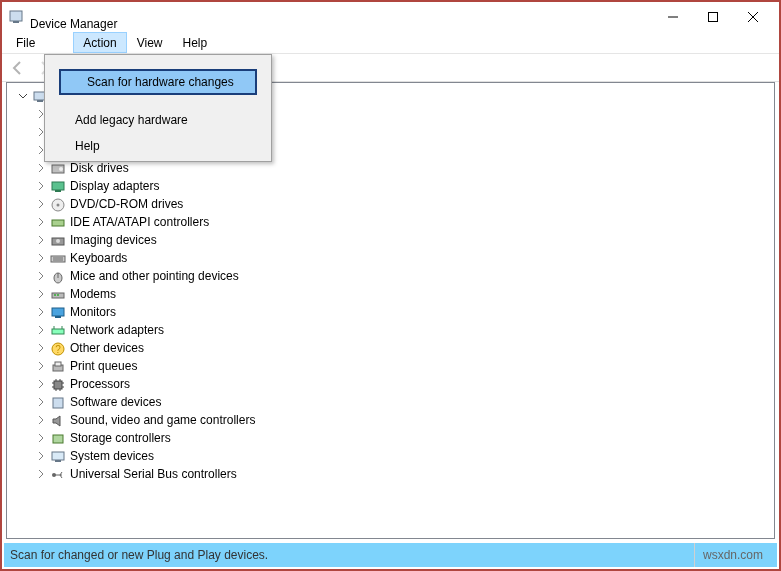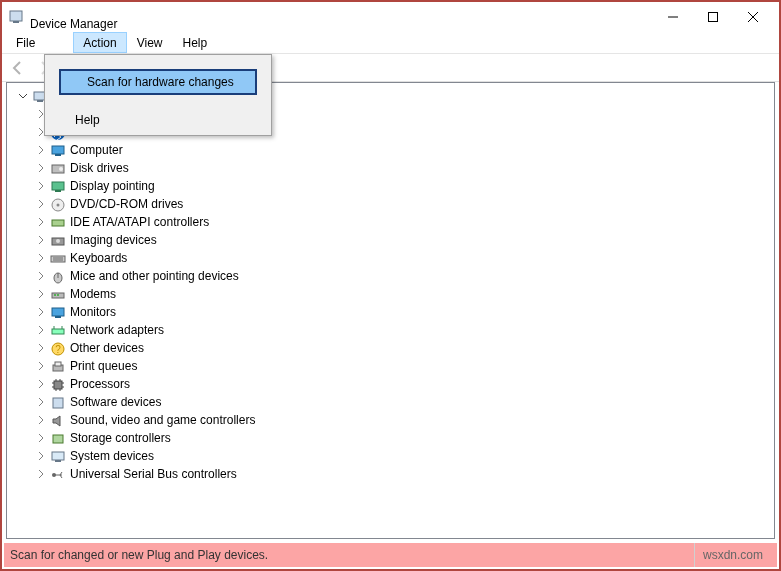--- a/index.html
+++ b/index.html
@@ -86,21 +86,21 @@
   }
   .dd-item.highlight {
     background:#90c8f6;
     border:2px solid #1a3e7a;
     margin: 12px;
     padding-left: 26px;
     height: 26px;
   }
   .statusbar {
     position:absolute; left:2px; right:2px; bottom:2px; height:24px;
-    background:#fca5a5;
+    background:#7dd3fc;
     display:flex; align-items:center; padding:0 6px;
     font-size:12px; color:#333;
     justify-content:space-between;
   }
   .status-cell-right {
     border-left:1px solid #d0d0d0; padding:0 8px; height:100%;
     display:flex;align-items:center; color:#666;
   }
 </style>
 </head>
@@ -235,21 +235,21 @@
             <svg width="10" height="10">
               <path d="M3 1 L7 5 L3 9" fill="none" stroke="#808080"></path>
             </svg>
           </span>
           <span class="tree-icon">
             <svg viewBox="0 0 16 16" width="16" height="16">
               <rect x="2" y="3" width="12" height="8" fill="#5ac18e" stroke="#2d7a52"></rect>
               <rect x="5" y="11" width="6" height="2" fill="#2d7a52"></rect>
             </svg>
           </span>
-          <span class="tree-label">Display pointing</span>
+          <span class="tree-label">Display adapters</span>
         </div>
         <div class="tree-row">
           <span class="tree-expander">
             <svg width="10" height="10">
               <path d="M3 1 L7 5 L3 9" fill="none" stroke="#808080"></path>
             </svg>
           </span>
           <span class="tree-icon">
             <svg viewBox="0 0 16 16" width="16" height="16">
               <circle cx="8" cy="8" r="6" fill="#eee" stroke="#888"></circle>
@@ -465,19 +465,20 @@
             </svg>
           </span>
           <span class="tree-label">Universal Serial Bus controllers</span>
         </div>
       </div>
   </div>
 </div>
 
 <div class="dropdown">
   <div class="dd-item highlight">Scan for hardware changes</div>
+  <div class="dd-item">Add legacy hardware</div>
   <div class="dd-item">Help</div>
 </div>
 
 <div class="statusbar">
   <span>Scan for changed or new Plug and Play devices.</span>
   <span class="status-cell-right">wsxdn.com</span>
 </div>
 
 </body></html>

